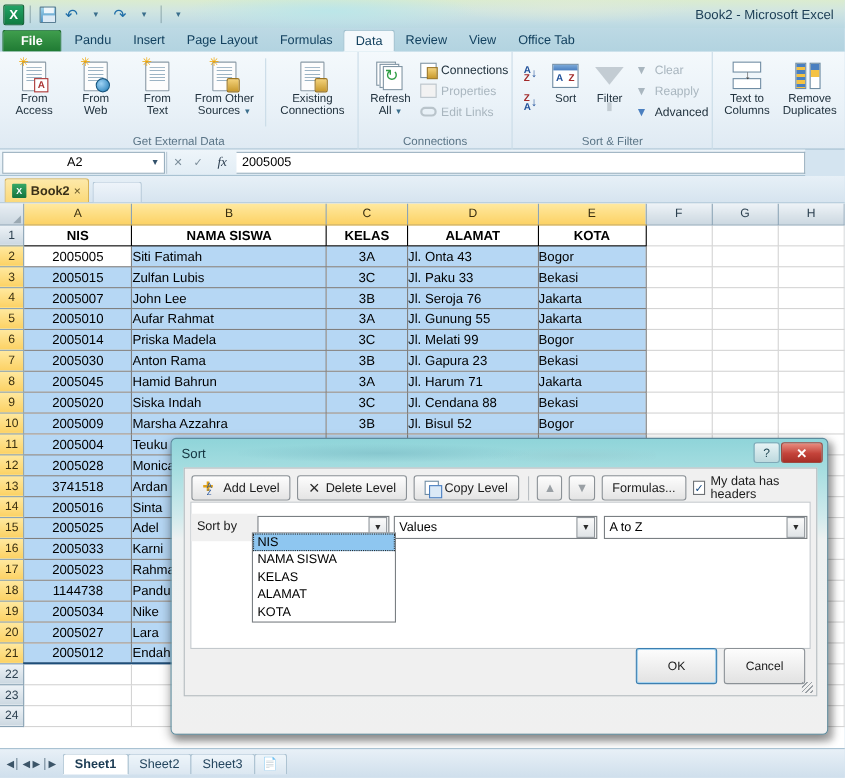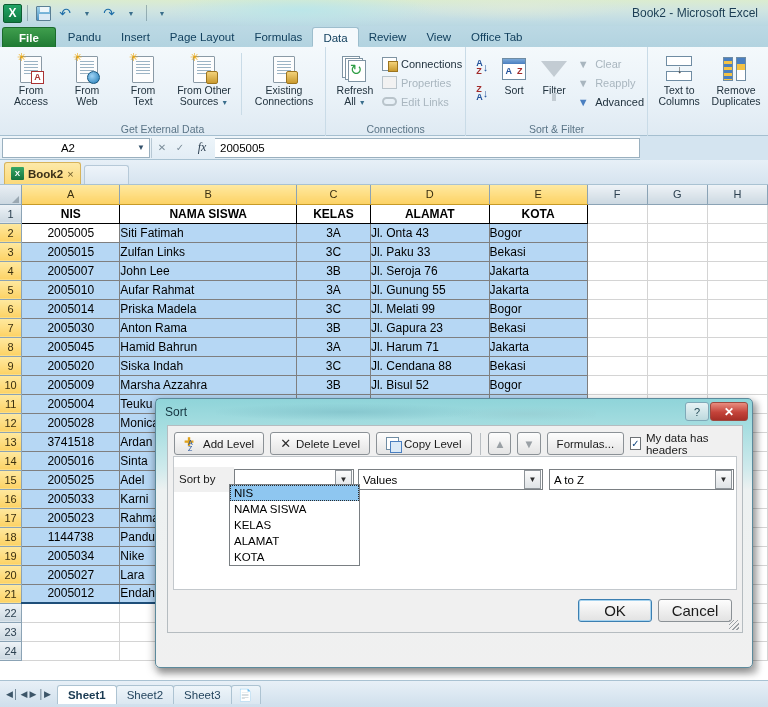--- a/index.html
+++ b/index.html
@@ -140,21 +140,21 @@
   .t2c-ic .box:nth-child(2){top:15px;}
   .t2c-ic .dn{position:absolute;left:11px;top:9px;color:#3a3a3a;font-size:11px;line-height:8px;}
   .dup-ic{width:26px;height:24px;position:relative;display:flex;gap:3px;}
   .dup-ic .col{width:10px;height:24px;border:1px solid #6f8ca3;background:
     repeating-linear-gradient(to bottom,#4a7fc0 0 3px,#f5c242 3px 6px);}
   .dup-ic .col2{width:10px;height:24px;border:1px solid #6f8ca3;background:
     linear-gradient(to bottom,#4a7fc0 0 6px,#f5c242 6px 12px,#fff 12px 24px);}
 
   
   .fbar {
-    position:absolute; left:0; top:136px; width:640px; height:24px;
+    position:absolute; left:0; top:136px; width:732px; height:24px;
     background:linear-gradient(to bottom,#eef5fa,#e2edf5);
     display:flex; align-items:center; border-bottom:1px solid #a9c2d2;
   }
   .namebox {
     width:148px; height:20px; margin-left:2px; background:#fff;
     border:1px solid #9ab0bf; display:flex; align-items:center;
   }
   .namebox .val{flex:1;text-align:center;font-size:11.5px;color:#000;}
   .namebox .dd{width:16px;text-align:center;font-size:8px;color:#33516b;}
   .fsep{width:1px;height:20px;background:#b7c8d4;margin:0 1px;}
@@ -265,23 +265,23 @@
     background:linear-gradient(to bottom,#fbfbfb,#dfe3e6);
     display:flex;align-items:center;justify-content:center;font-size:8px;color:#2b2b2b;}
   .combo.c1{width:120px;}
   .combo.c2{width:185px;margin-left:4px;}
   .combo.c3{width:185px;margin-left:6px;}
   .dropdown{position:absolute;left:55px;top:27px;width:131px;background:#fff;
     border:1px solid #7a7f83;z-index:5;}
   .ditem{height:16px;line-height:16px;padding-left:4px;font-size:11.5px;color:#000;}
   .ditem.sel{background:#8ec6f0;outline:1px dotted #2a2a2a;outline-offset:-1px;}
   .dlg-foot{position:absolute;right:10px;bottom:10px;display:flex;gap:6px;}
-  .fbtn{width:74px;height:23px;border:1px solid #8b9196;border-radius:3px;
+  .fbtn{width:74px;height:33px;border:1px solid #8b9196;border-radius:3px;
     background:linear-gradient(to bottom,#fdfdfd,#e2e2e2);
-    display:flex;align-items:center;justify-content:center;font-size:15px;color:#1a1a1a;margin-top:12px;}
+    display:flex;align-items:center;justify-content:center;font-size:11px;color:#1a1a1a;margin-top:12px;}
   .fbtn.def{border:1px solid #3c7fb1;box-shadow:0 0 0 1px #a6d3ef inset;}
   .grip{position:absolute;right:3px;bottom:2px;width:10px;height:10px;
     background:repeating-linear-gradient(135deg,#9aa0a5 0 1px,transparent 1px 3px);}
 
   
   .stabs{position:absolute;left:0;top:680px;width:768px;height:27px;
     background:linear-gradient(to bottom,#e8f0f7,#cfdfec);display:flex;align-items:center;
     border-top:1px solid #a9c2d2;}
   .navs{display:flex;align-items:center;gap:2px;padding:0 6px;color:#3c5568;font-size:9px;}
   .stab{height:19px;line-height:19px;padding:0 10px;font-size:11.5px;color:#24455e;
@@ -589,21 +589,21 @@
             <td class="cell data num">3A</td>
             <td class="cell data">Jl. Onta 43</td>
             <td class="cell data">Bogor</td>
             <td class="cell"></td>
             <td class="cell"></td>
             <td class="cell"></td>
           </tr>
           <tr>
             <td class="rowh sel">3</td>
             <td class="cell data first num">2005015</td>
-            <td class="cell data">Zulfan Links</td>
+            <td class="cell data">Zulfan Lubis</td>
             <td class="cell data num">3C</td>
             <td class="cell data">Jl. Paku 33</td>
             <td class="cell data">Bekasi</td>
             <td class="cell"></td>
             <td class="cell"></td>
             <td class="cell"></td>
           </tr>
           <tr>
             <td class="rowh sel">4</td>
             <td class="cell data first num">2005007</td>

